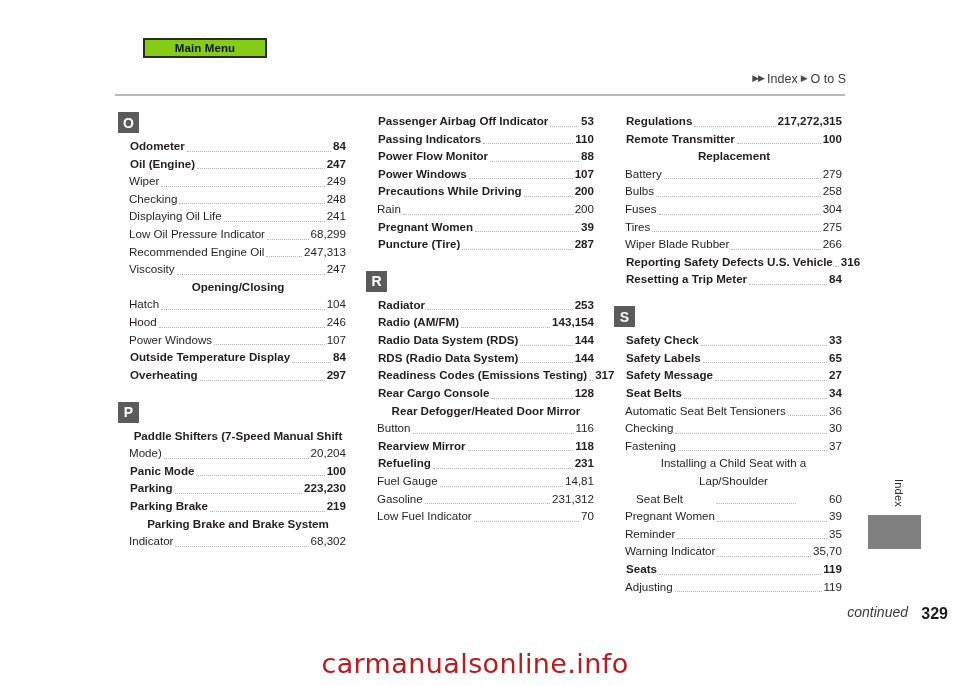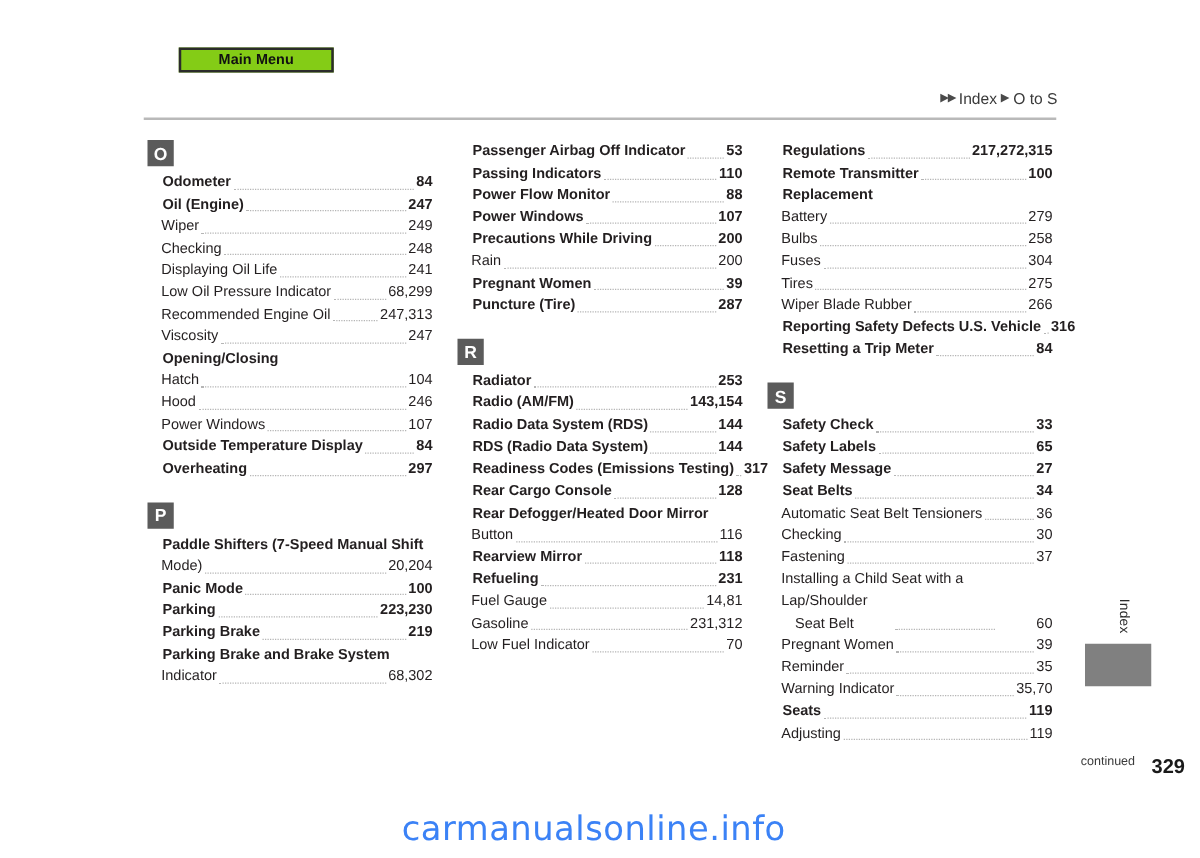--- a/index.html
+++ b/index.html
@@ -120,21 +120,21 @@
   .entry .page {
     flex: 0 0 auto;
     color: #231f20;
   }
 
   .entry.lvl0 .label, .entry.lvl0 .page { font-weight: bold; }
   .entry.lvl0 { padding-left: 12px; }
   .entry.lvl1 { padding-left: 11px; }
   .entry.lvl2 { padding-left: 22px; gap: 31px; }
   .entry.noleader { white-space: normal; }
-  .entry.noleader .label { flex: 1 1 auto; }
+  .entry.noleader .label { flex: 1 1 auto; text-align: center; }
 
   
   #side-index-label {
     position: absolute;
     right: 55px;
     top: 479px;
     font-size: 11px;
     color: #2b2b2b;
     writing-mode: vertical-rl;
     text-orientation: mixed;
@@ -147,41 +147,42 @@
     width: 53px;
     height: 34px;
     background: #808080;
   }
 
   
   #footer-continued {
     position: absolute;
     right: 52px;
     top: 604px;
-    font-size: 10px;
+    font-size: 14px;
+    font-style: italic;
     color: #3a3a3a;
   }
   #footer-pageno {
     position: absolute;
     right: 12px;
     top: 605px;
     font-size: 16px;
     font-weight: bold;
     color: #1a1a1a;
   }
 
   
   #watermark {
     position: absolute;
     left: 0;
     right: 0;
     top: 648px;
     text-align: center;
     font-size: 27px;
-    color: #3b82f6;
+    color: #b91c1c;
     letter-spacing: .4px;
     font-family: "DejaVu Sans", sans-serif;
     padding-right: 10px;
   }
 </style>
 </head>
 <body>
 
 <div id="main-menu-btn">
   <span>Main Menu</span>

